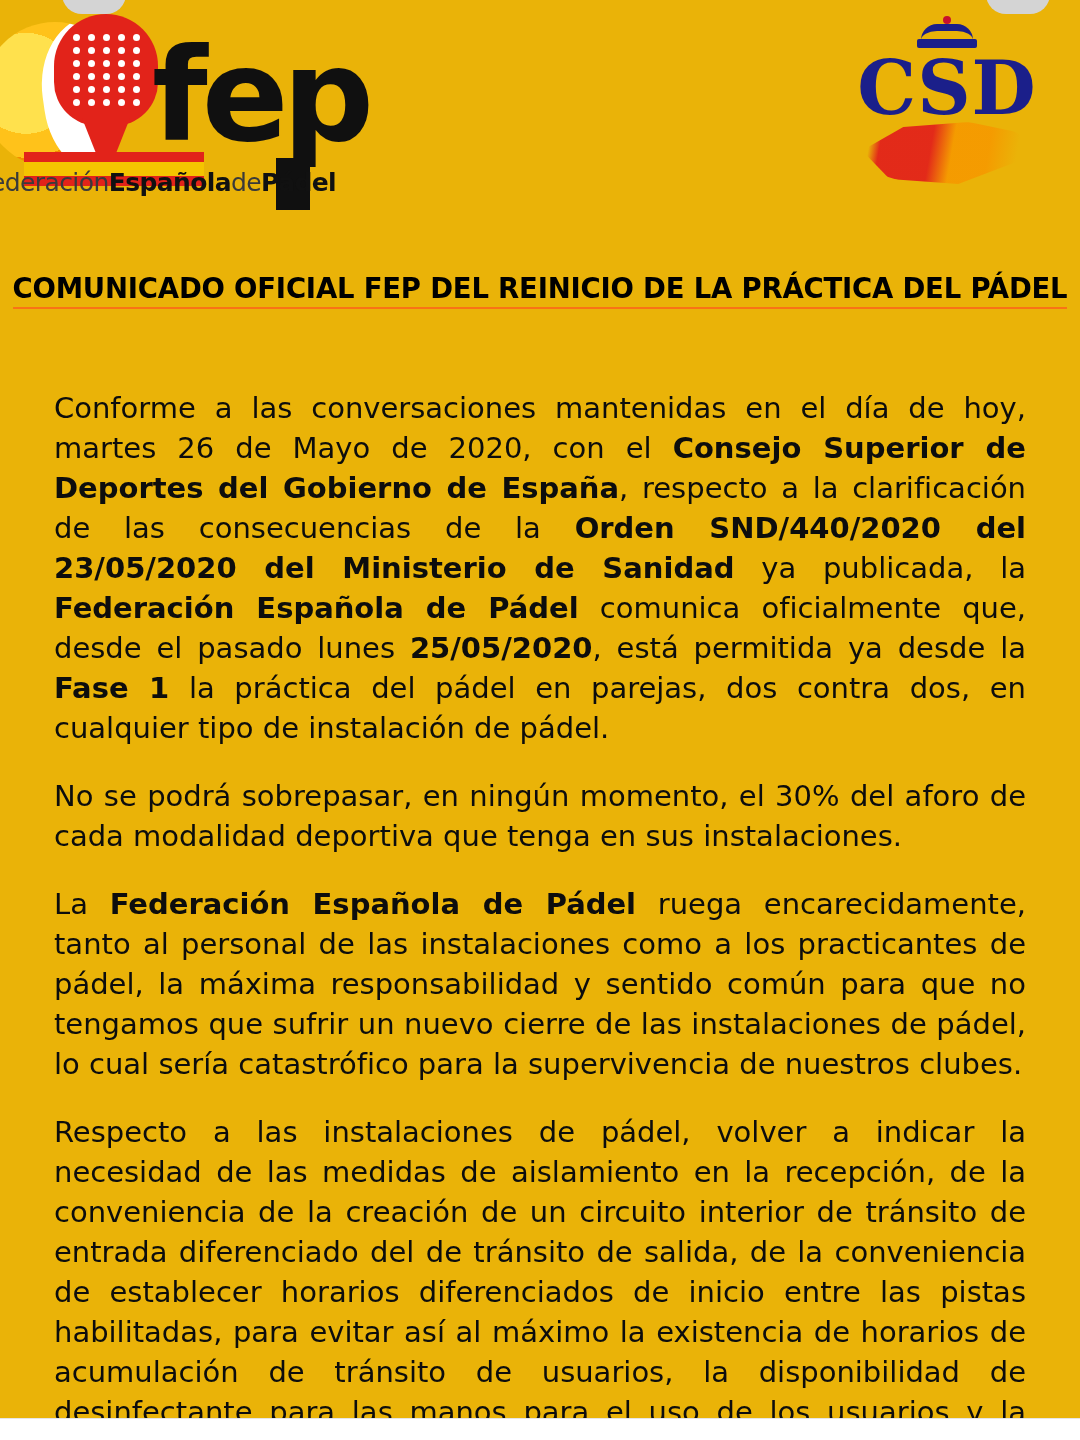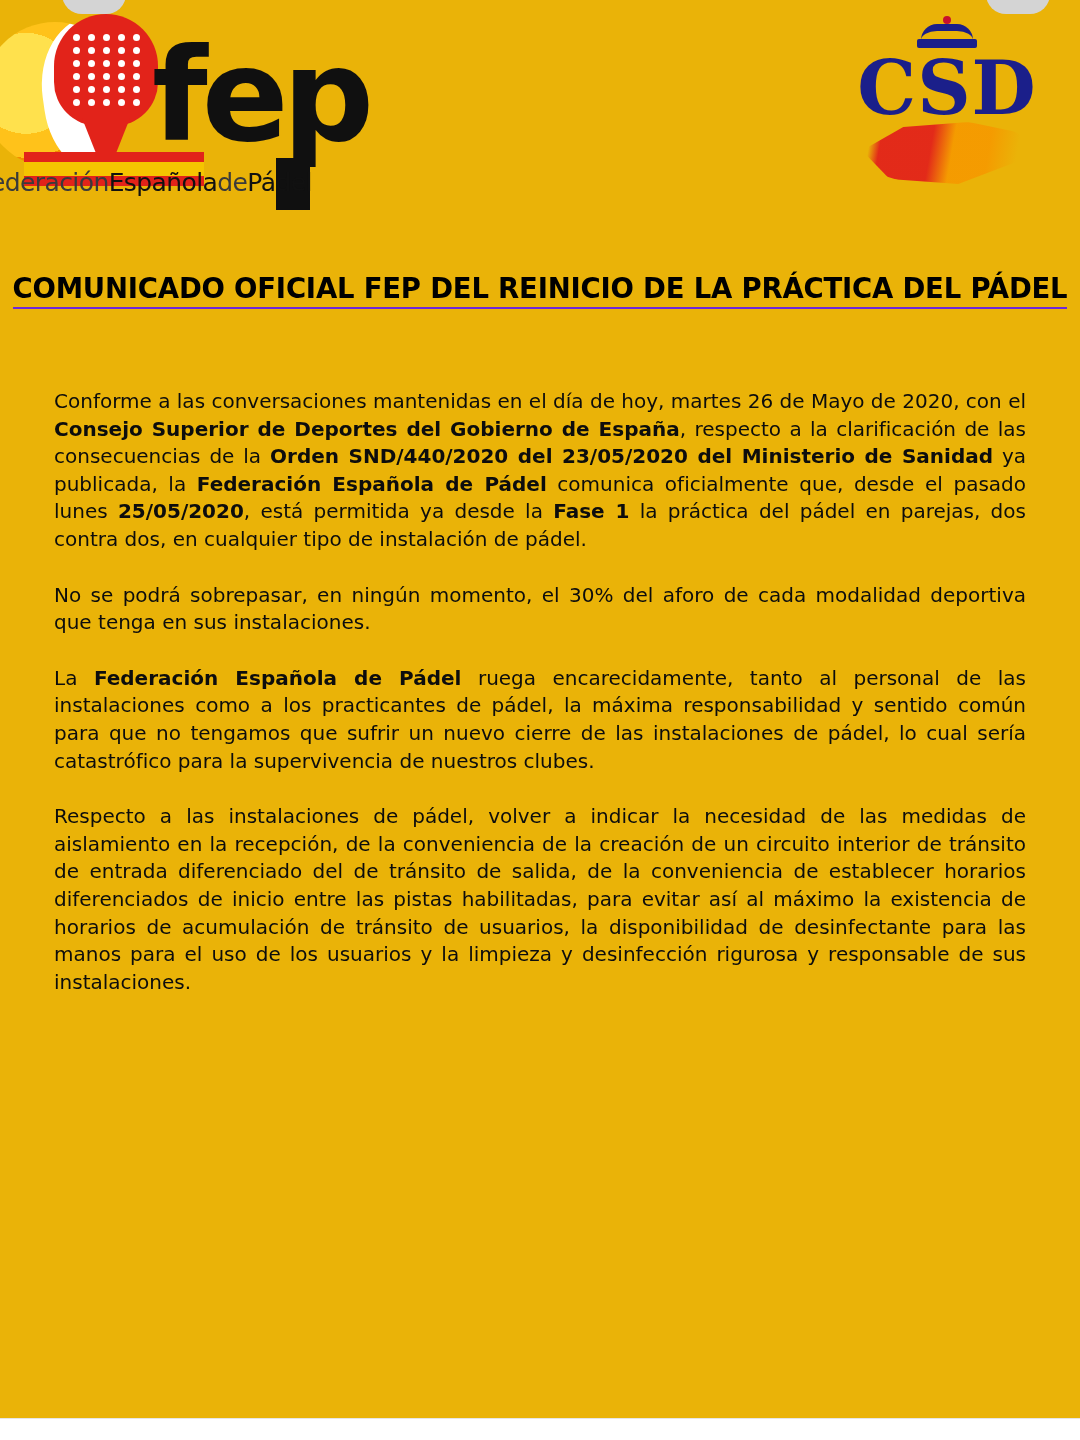--- a/index.html
+++ b/index.html
@@ -136,21 +136,21 @@
     position: absolute;
     left: -10px;
     top: 160px;
     font-size: 25px;
     font-weight: 700;
     color: #111111;
     letter-spacing: -0.6px;
     white-space: nowrap;
   }
   .fep-sub .thin { font-weight: 400; color: #3a3a3a; }
-  .fep-sub .bold { font-weight: 400; color: #111111; }
+  .fep-sub .bold { font-weight: 700; color: #111111; }
   .fep-bar {
     position: absolute;
     left: 276px;
     top: 150px;
     width: 34px;
     height: 52px;
     background: #101010;
   }
 
   
@@ -216,34 +216,34 @@
     left: 0;
     top: 272px;
     width: 100%;
     text-align: center;
     font-size: 27.5px;
     font-weight: 700;
     color: #000000;
     letter-spacing: -0.2px;
   }
   .doc-title span {
-    border-bottom: 2px solid #6d28d9;
+    border-bottom: 2px solid #f97316;
     padding-bottom: 3px;
   }
 
   
   .body {
     position: absolute;
     left: 54px;
     top: 388px;
     width: 972px;
   }
   .body p {
     margin: 0 0 28px 0;
-    font-size: 20px;
+    font-size: 29px;
     line-height: 1.38;
     color: #0d0d0d;
     text-align: justify;
     text-justify: inter-word;
     hyphens: none;
   }
   .body p b { font-weight: 700; }
   .body p:last-child { margin-bottom: 0; }
 
   

